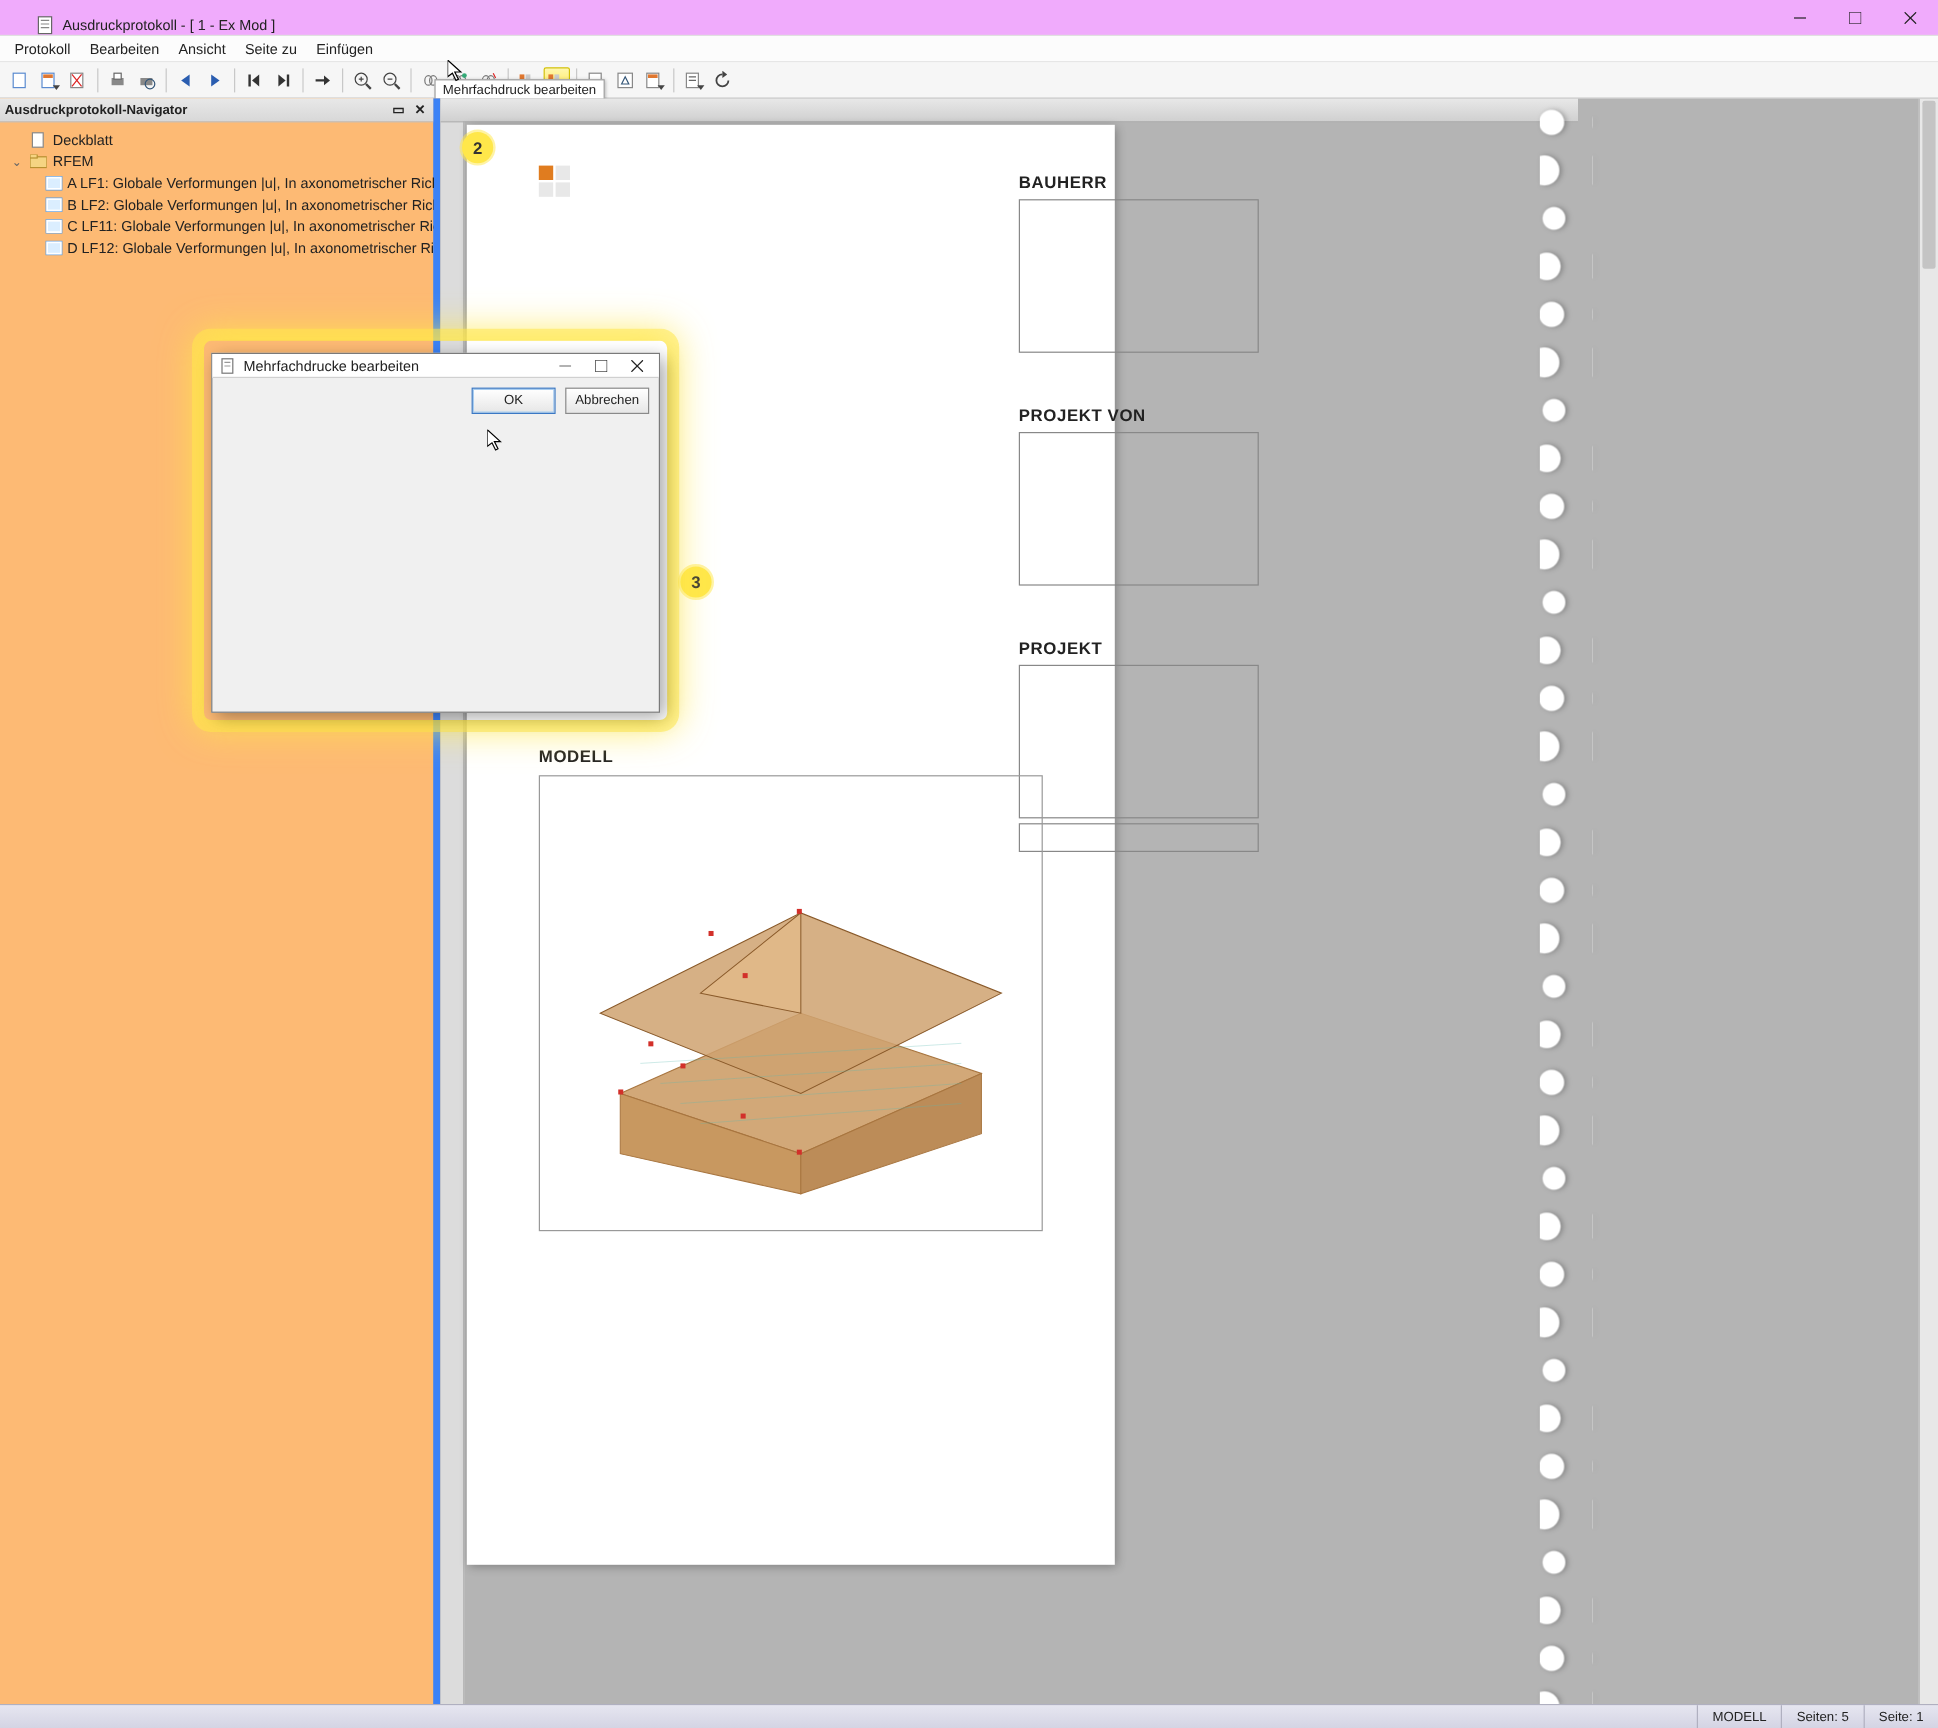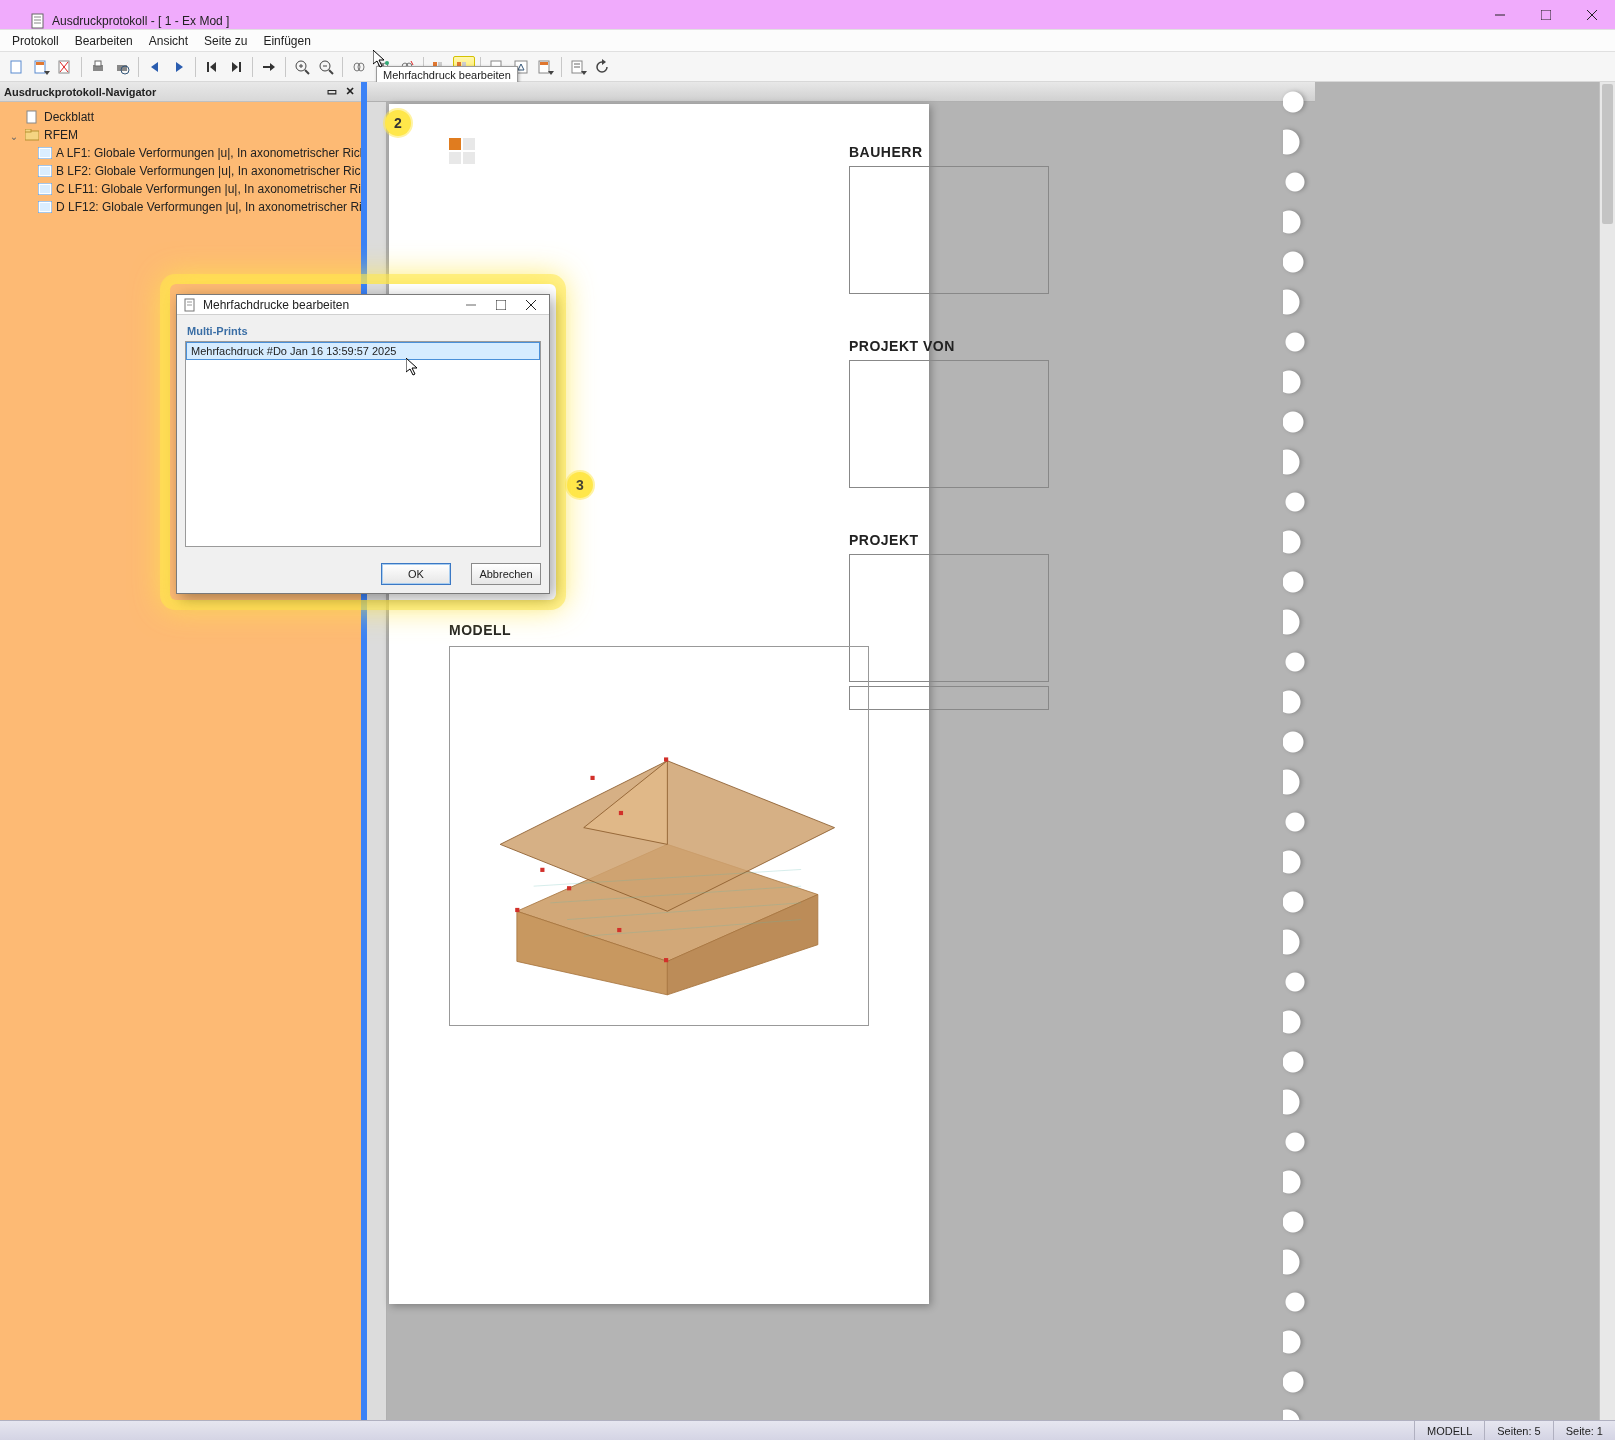--- a/index.html
+++ b/index.html
@@ -34,21 +34,21 @@
 
   
   .toolbar{height:30px;display:flex;align-items:center;gap:2px;padding:2px 6px;background:#f6f6f6;border-bottom:1px solid #d8d8d8;}
   .tool-btn{width:22px;height:22px;display:flex;align-items:center;justify-content:center;border:1px solid transparent;border-radius:2px;position:relative;}
   .tool-btn.highlighted{background:linear-gradient(#fff7b0,#ffe74a);border:1px solid #d4c100;position:relative;}
   .tool-btn svg{display:block;}
   .tool-sep{width:1px;height:20px;background:#c8c8c8;margin:0 3px;}
   .tool-drop::after{content:"";border-left:3px solid transparent;border-right:3px solid transparent;border-top:4px solid #444;position:absolute;right:1px;bottom:2px;}
 
   .tooltip{
-    position:absolute;left:376px;top:66px;
+    position:absolute;left:362px;top:66px;
     background:#fff;border:1px solid #9a9a9a;padding:2px 6px;font-size:11px;
     box-shadow:1px 1px 3px rgba(0,0,0,.3);white-space:nowrap;
   }
 
   
   .app-body{display:flex;height:calc(100% - 30px - 22px - 30px - 20px);position:relative;}
 
   
   .navigator{width:367px;background:#fdba74;border-right:6px solid #3b82f6;display:flex;flex-direction:column;}
   .nav-header{
@@ -142,21 +142,21 @@
   .dialog-body{flex:1;padding:8px;display:flex;flex-direction:column;}
   .group-label{font-size:11px;font-weight:700;color:#3a6ea5;padding:2px 2px;}
   .listbox{
     flex:1;background:#fff;border:1px solid #9a9a9a;margin-top:2px;
     overflow:auto;
   }
   .list-row{
     font-size:11px;padding:2px 4px;border:1px solid transparent;
   }
   .list-row.selected{background:#d6ecff;border:1px solid var(--sel-border);}
-  .dialog-buttons{padding:8px;display:flex;justify-content:flex-end;gap:20px;align-items:center;}
+  .dialog-buttons{padding:8px;display:flex;justify-content:flex-end;gap:8px;align-items:center;}
   .dlg-btn{
     min-width:70px;height:22px;border:1px solid #8a8a8a;background:linear-gradient(#fff,#e6e6e6);
     font-size:11px;display:flex;align-items:center;justify-content:center;
   }
   .dlg-btn.primary{border:1px solid #3b78c4;box-shadow:0 0 0 1px #a8cdf0 inset;}
 
   .cursor{position:absolute;z-index:40;pointer-events:none;}
 </style>
 </head>
 <body>
@@ -520,26 +520,20 @@
           </svg>
         </div>
       <div>
           <svg width="10" height="10">
             <line x1="0" y1="0" x2="10" y2="10" stroke="#222"></line>
             <line x1="10" y1="0" x2="0" y2="10" stroke="#222"></line>
           </svg>
         </div>
     </div>
   </div>
-  <div class="dialog-body">
-    <div class="group-label">Multi-Prints</div>
-    <div class="listbox">
-      <div class="list-row selected">Mehrfachdruck #Do Jan 16 13:59:57 2025</div>
-    </div>
-  </div>
   <div class="dialog-buttons">
     <div class="dlg-btn primary">OK</div>
     <div class="dlg-btn">Abbrechen</div>
   </div>
 </div>
 
 <svg class="cursor" style="left:373px;top:50px;" width="14" height="18">
   <polygon points="0,0 0,14 4,11 7,17 9,16 6,10 11,10" fill="#fff" stroke="#000" stroke-width="1"></polygon>
 </svg>
 <svg class="cursor" style="left:406px;top:358px;" width="14" height="18">

